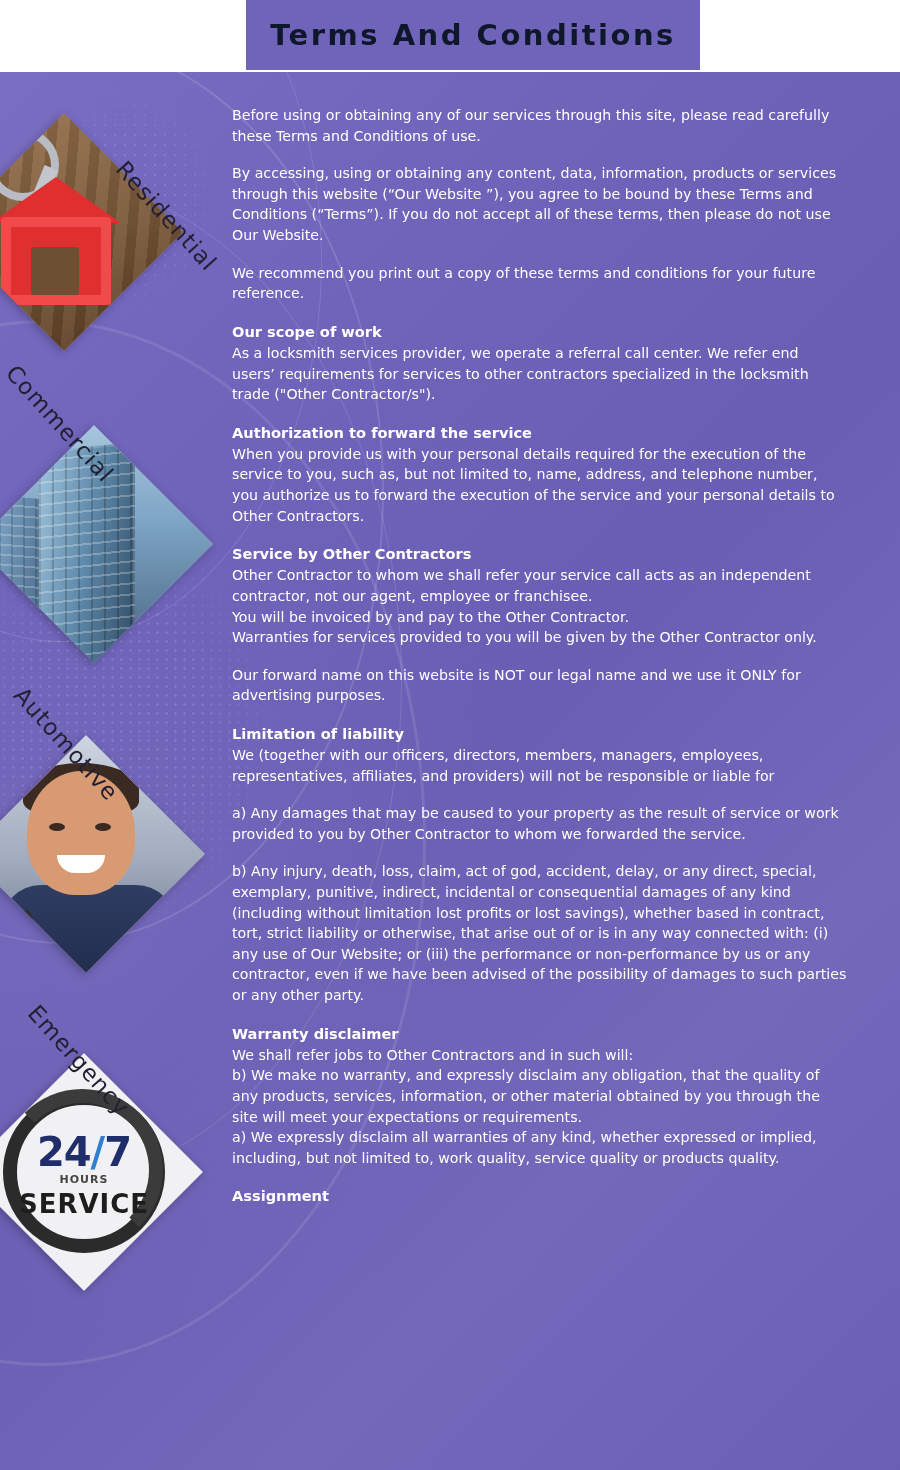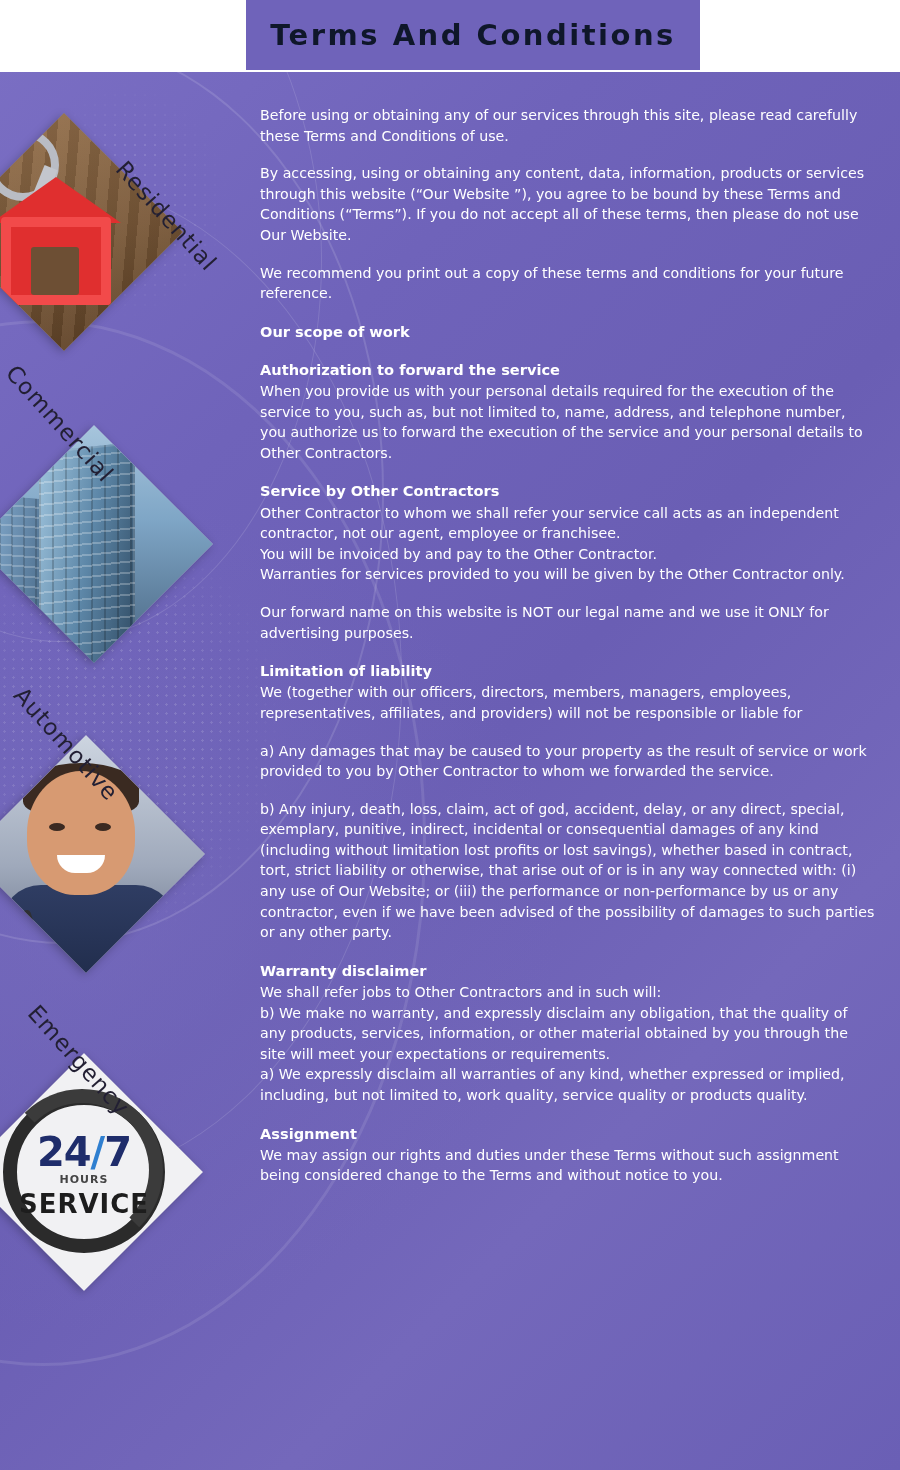--- a/index.html
+++ b/index.html
@@ -316,21 +316,21 @@
     transform-origin: left top;
   }
   .cat1 { left: 130px; top: 156px; transform: rotate(48deg); }
   .cat2 { left: 20px; top: 360px; transform: rotate(48deg); }
   .cat3 { left: 28px; top: 682px; transform: rotate(48deg); }
   .cat4 { left: 42px; top: 1000px; transform: rotate(48deg); }
 
   
   .content {
     position: absolute;
-    left: 260px; top: 105px;
+    left: 232px; top: 105px;
     width: 625px;
     color: #ffffff;
     font-family: "DejaVu Sans", sans-serif;
     font-size: 14.2px;
     line-height: 1.45;
   }
   .content p {
     margin: 0 0 17px 0;
   }
   .content h3 {
@@ -418,20 +418,21 @@
   <div class="cat-label cat4">Emergency</div>
 
   <div class="content">
 
     <p>Before using or obtaining any of our services through this site, please read carefully these Terms and Conditions of use.</p>
     <p>By accessing, using or obtaining any content, data, information, products or services through this website (“Our Website ”), you agree to be bound by these Terms and Conditions (“Terms”). If you do not accept all of these terms, then please do not use Our Website.</p>
     <p>We recommend you print out a copy of these terms and conditions for your future reference.</p>
 
     <div class="block">
       <h3>Our scope of work</h3>
+      <p>As a locksmith services provider, we operate a referral call center. We refer end users’ requirements for services to other contractors specialized in the locksmith trade ("Other Contractor/s").</p>
     </div>
 
     <div class="block">
       <h3>Authorization to forward the service</h3>
       <p>When you provide us with your personal details required for the execution of the service to you, such as, but not limited to, name, address, and telephone number, you authorize us to forward the execution of the service and your personal details to Other Contractors.</p>
     </div>
 
     <div class="block">
       <h3>Service by Other Contractors</h3>
       <p style="white-space: pre-line;">Other Contractor to whom we shall refer your service call acts as an independent contractor, not our agent, employee or franchisee.
@@ -450,17 +451,16 @@
 
     <div class="block">
       <h3>Warranty disclaimer</h3>
       <p>We shall refer jobs to Other Contractors and in such will:</p>
       <p>b) We make no warranty, and expressly disclaim any obligation, that the quality of any products, services, information, or other material obtained by you through the site will meet your expectations or requirements.</p>
       <p>a) We expressly disclaim all warranties of any kind, whether expressed or implied, including, but not limited to, work quality, service quality or products quality.</p>
     </div>
 
     <div class="block">
       <h3>Assignment</h3>
-      <p>We may assign our rights and duties under these Terms without such assignment being considered change to the Terms and without notice to you.</p>
     </div>
 
   </div>
 </div>
 
 </body></html>

